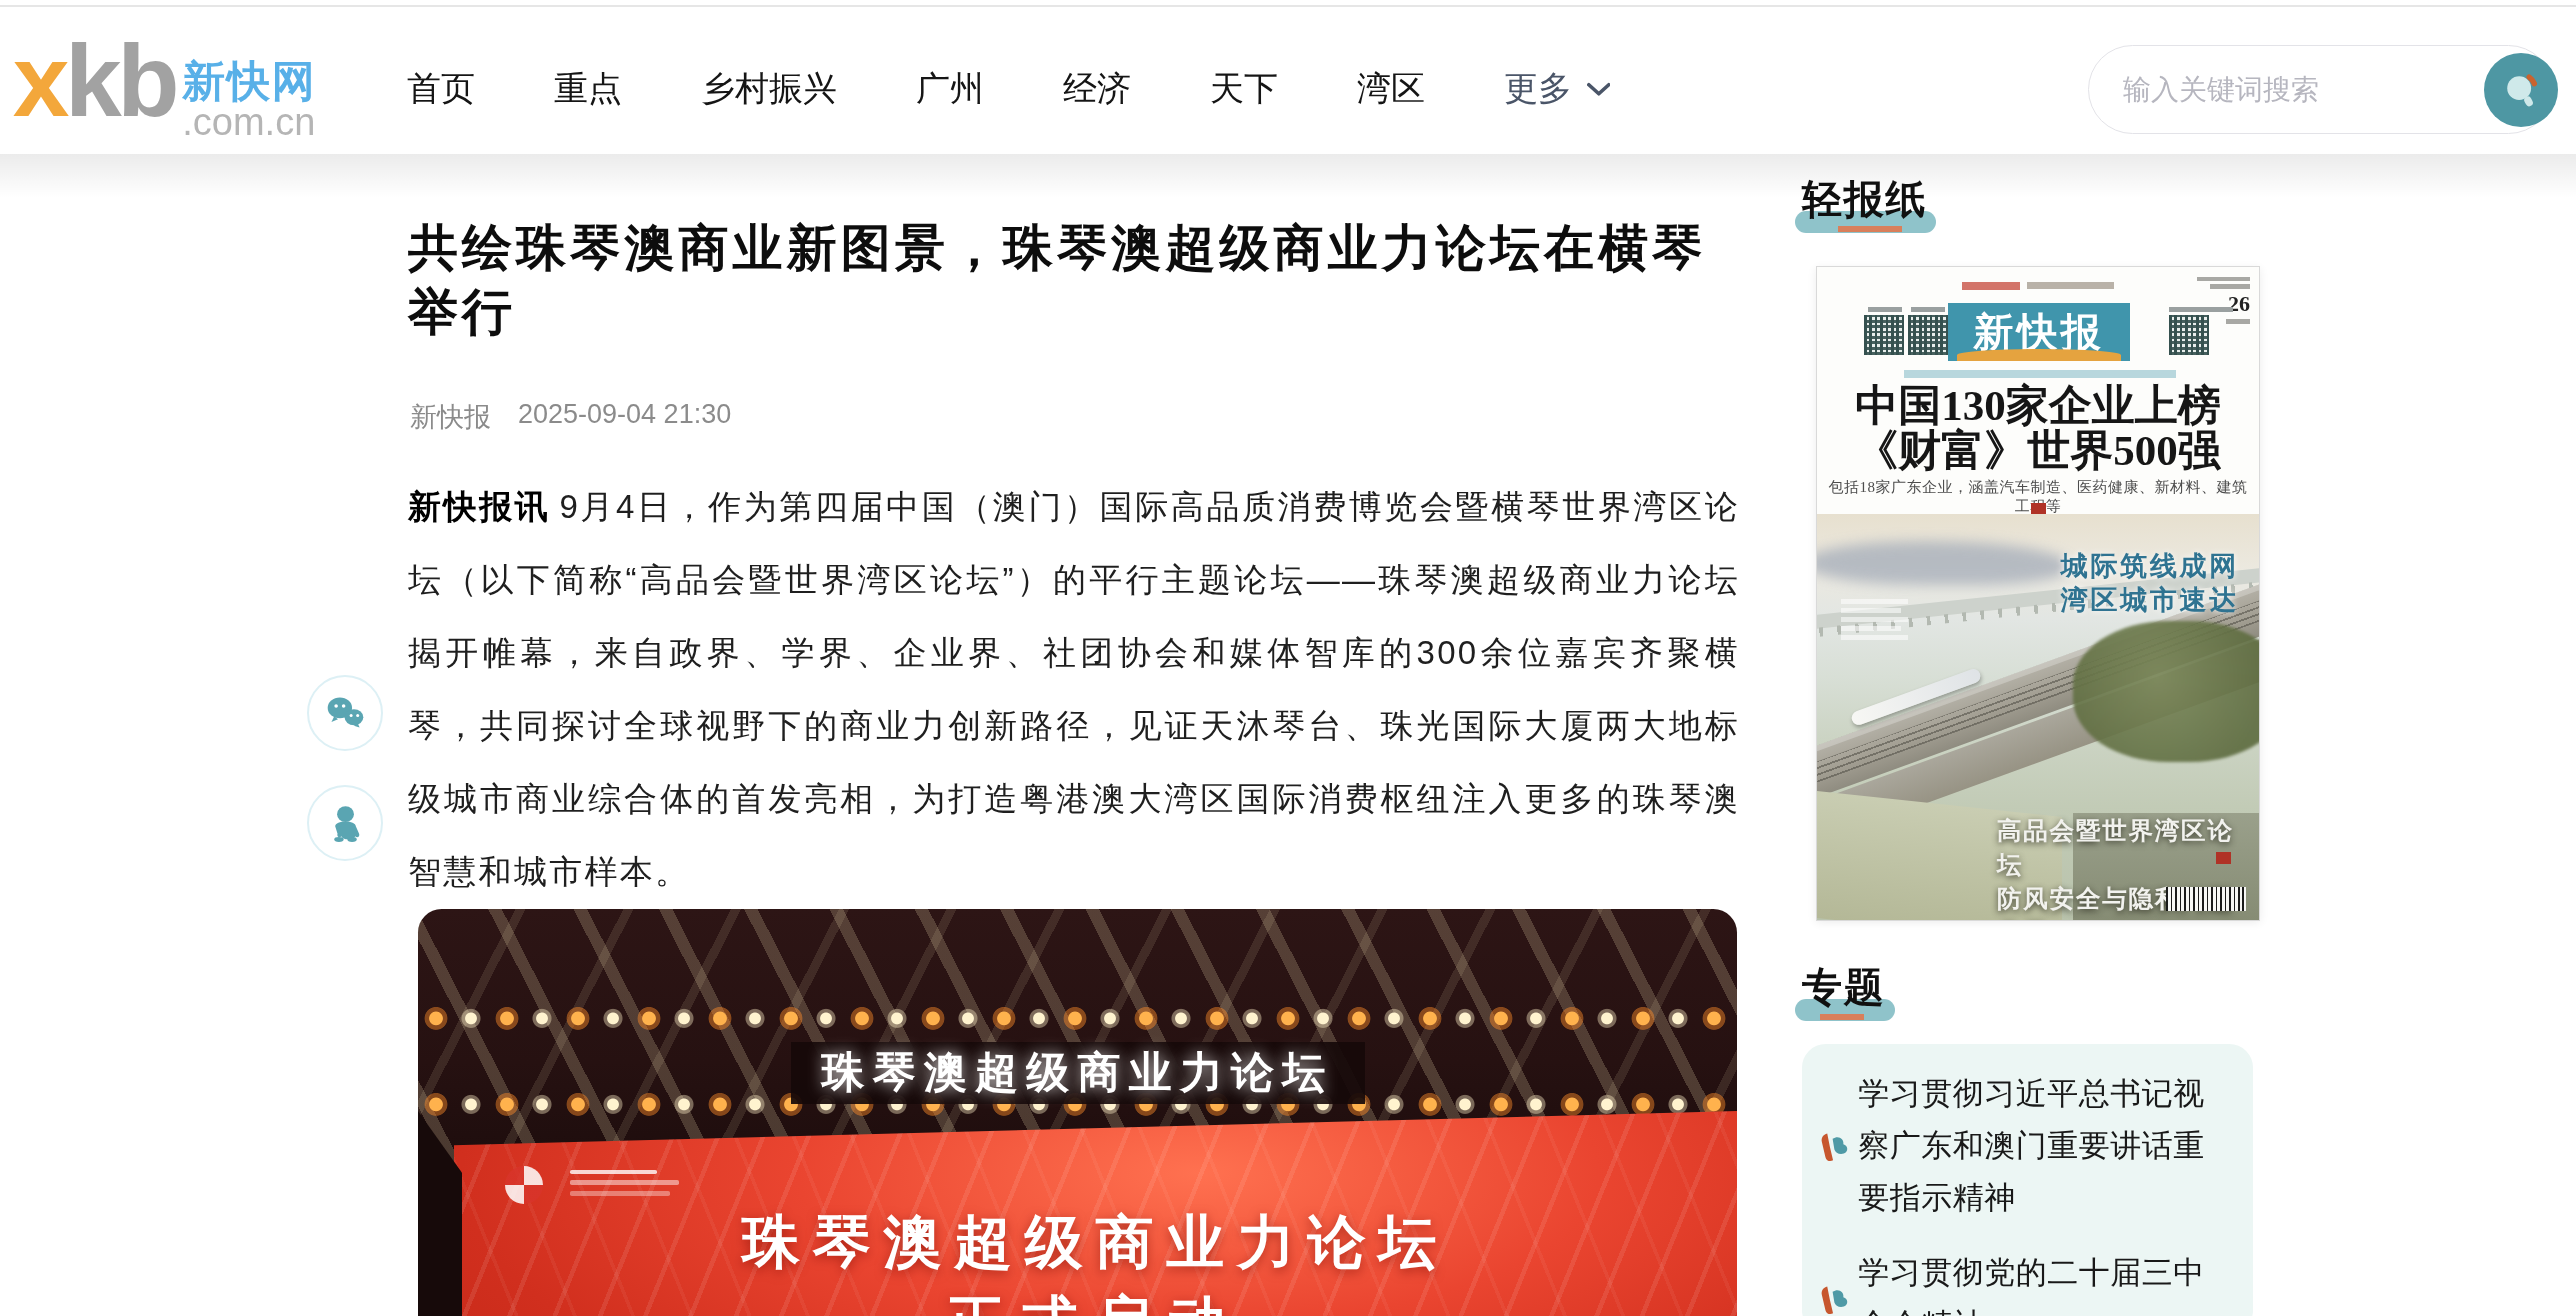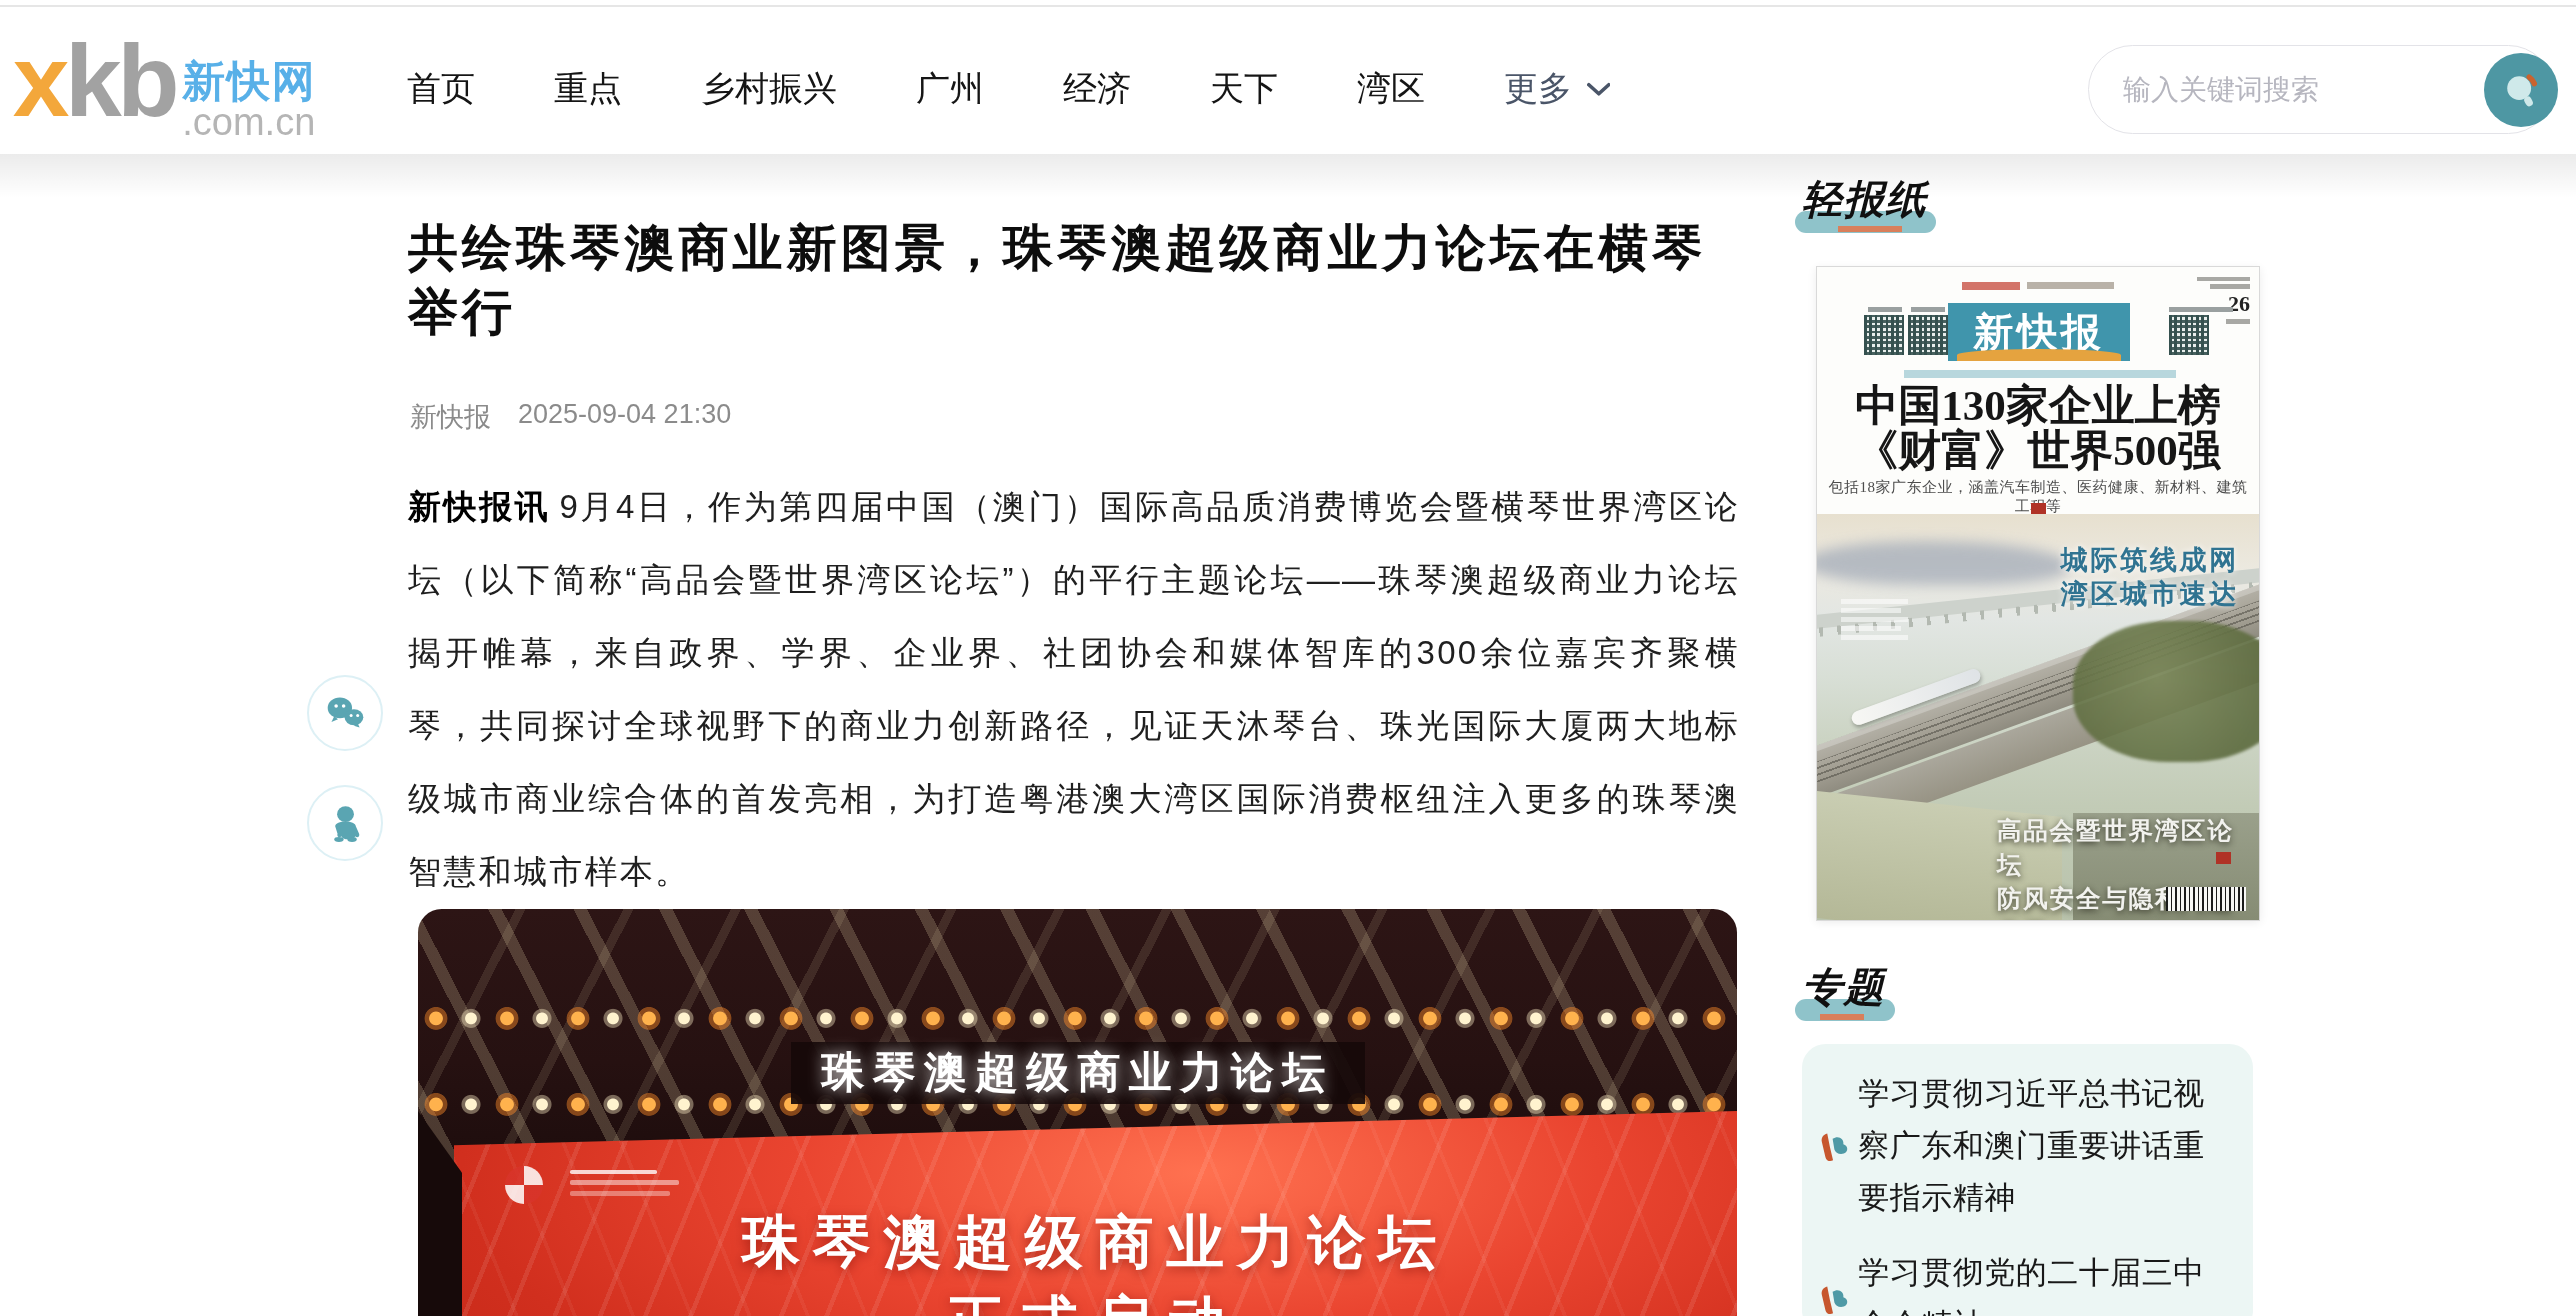--- a/index.html
+++ b/index.html
@@ -87,21 +87,21 @@
     clip-path:polygon(0 0,100% 18%,100% 100%,0 100%); }
   .stage-logos { position:absolute; left:87px; top:257px; display:flex; gap:27px; align-items:flex-start; }
   .sl1 { width:38px; height:38px; border-radius:50%;
     background:conic-gradient(#fff 0 25%, #d8342a 25% 50%, #fff 50% 75%, #d8342a 75%); opacity:.85; }
   .sl-bars { display:flex; flex-direction:column; gap:6.4px; margin-top:3.6px; }
   .sl-bars i { display:block; height:4.5px; background:rgba(255,255,255,.8); border-radius:1.8px; }
   .sl-bars i:nth-child(1){width:87px;} .sl-bars i:nth-child(2){width:109px;opacity:.6;}
   .sl-bars i:nth-child(3){width:100px;opacity:.45;}
 
   
-  .sec-head { position:absolute; display:inline-block; cursor:default;font-style:italic; }
+  .sec-head { position:absolute; display:inline-block; cursor:default; }
   .sec-title { position:relative; z-index:2; font-size:40px; font-weight:800; color:#101010;
     letter-spacing:1.8px; }
   .hl { position:absolute; left:-7.3px; right:-9px; top:39px; height:22px; background:#8fc3ca;
     border-radius:12.7px; z-index:0; }
   .bar { position:absolute; top:54px; height:6.4px; background:#d97f5b; z-index:1; }
 
   
   .newspaper { position:absolute; left:1816px; top:266px; width:444px; height:655px;
     background:#fdfdfb; border:0.9px solid #d9d9d9; box-shadow:0 1.8px 9px rgba(0,0,0,.08);
     overflow:hidden; cursor:pointer;font-family:Liberation Serif, serif; }
@@ -146,21 +146,21 @@
   .np-train { position:absolute; left:31px; top:176px; width:136px; height:13.6px; border-radius:7.3px;
     background:linear-gradient(90deg,#f7f7f4,#dfe3e6); transform:rotate(-20deg);
     box-shadow:0 2.7px 4.5px rgba(0,0,0,.3); }
   .np-green { position:absolute; right:-27px; top:107px; width:213px; height:141px;
     background:radial-gradient(circle at 40% 40%, #7a8758, #5d6b3f 70%); border-radius:45%;
     filter:blur(1.8px); opacity:.9; }
   .np-pond { position:absolute; right:0; bottom:0; width:186px; height:107px;
     background:linear-gradient(180deg,#9aa08b,#868c74); }
   .np-field { position:absolute; left:0; bottom:-11px; width:245px; height:127px;
     background:linear-gradient(180deg,#c9cdb2,#b4b897); transform:skewY(6deg); }
-  .np-cap { position:absolute; right:20px; top:29px; font-weight:800; font-size:27px; color:#2f7391;
+  .np-cap { position:absolute; right:20px; top:35px; font-weight:800; font-size:27px; color:#2f7391;
     letter-spacing:2.7px; line-height:34px; text-shadow:0 0 6.4px rgba(255,255,255,.9); }
   .np-note { position:absolute; left:23.6px; top:85px; display:flex; flex-direction:column; gap:4.5px; }
   .np-note i { display:block; width:67px; height:4.5px; background:rgba(255,255,255,.55); }
   .np-note i:nth-child(2n){width:60px;}
   .np-bottom { position:absolute; left:180px; top:300px; font-size:24.5px; font-weight:800; color:#f2f2ee;
     letter-spacing:1.8px; line-height:34px; text-shadow:0 1.8px 6.4px rgba(40,40,28,.85); }
   .np-badge2 { position:absolute; left:399px; top:338px; width:14.5px; height:11.8px; background:#b03226; }
   .np-barcode { position:absolute; right:12.7px; bottom:9px; width:80px; height:23.6px;
     background:repeating-linear-gradient(90deg,#1a1a1a 0 1.8px,#f7f7f5 1.8px 4.5px); }
 

